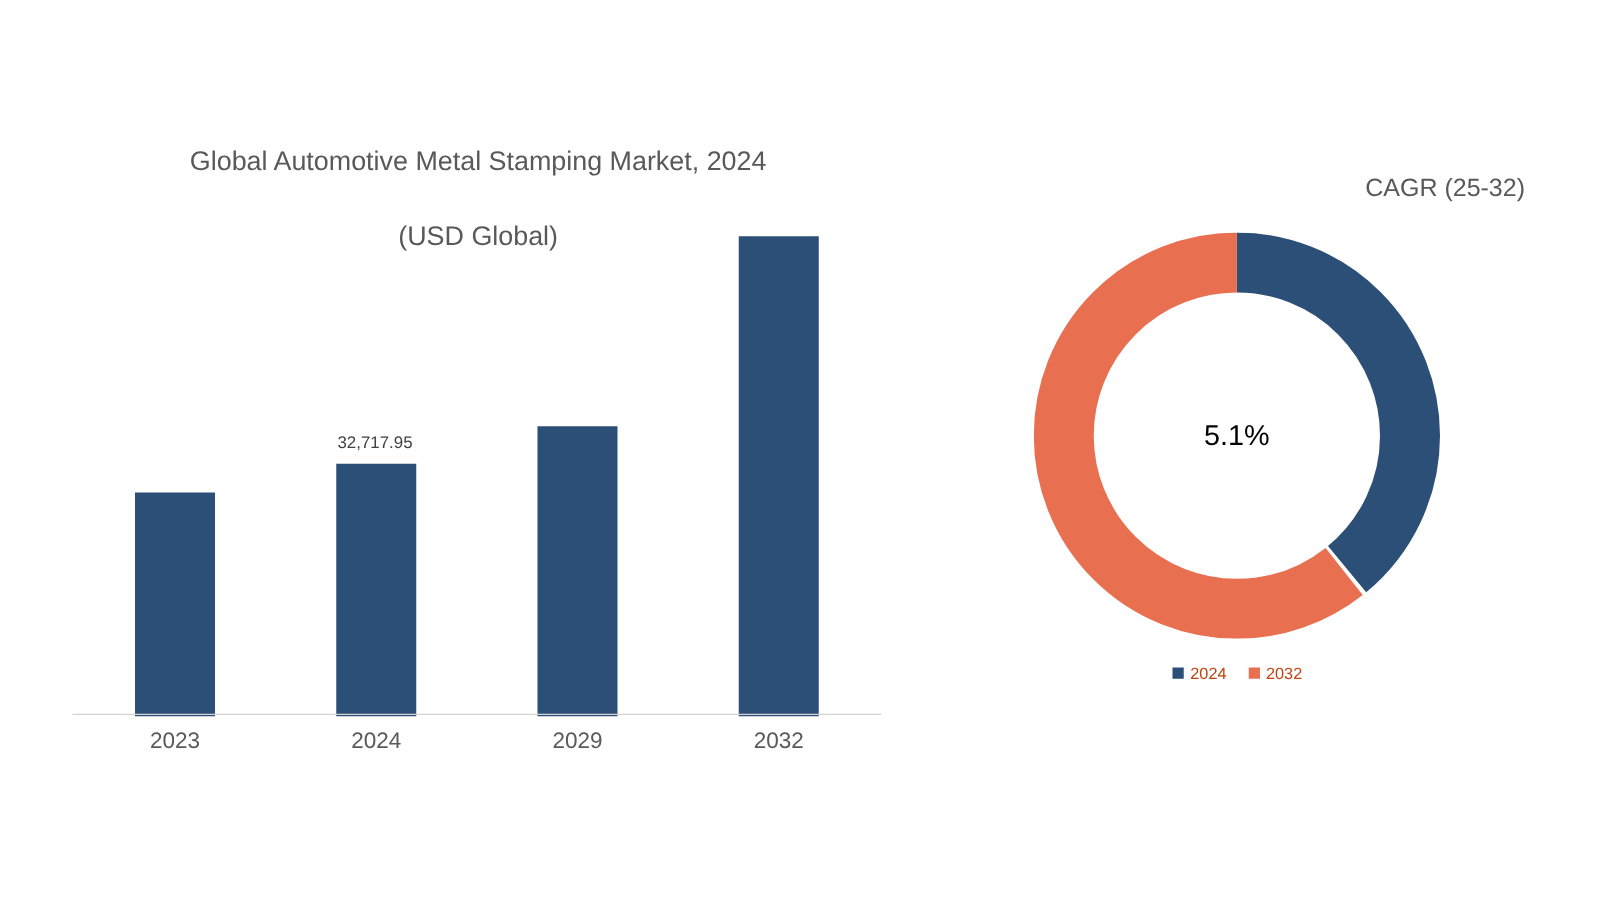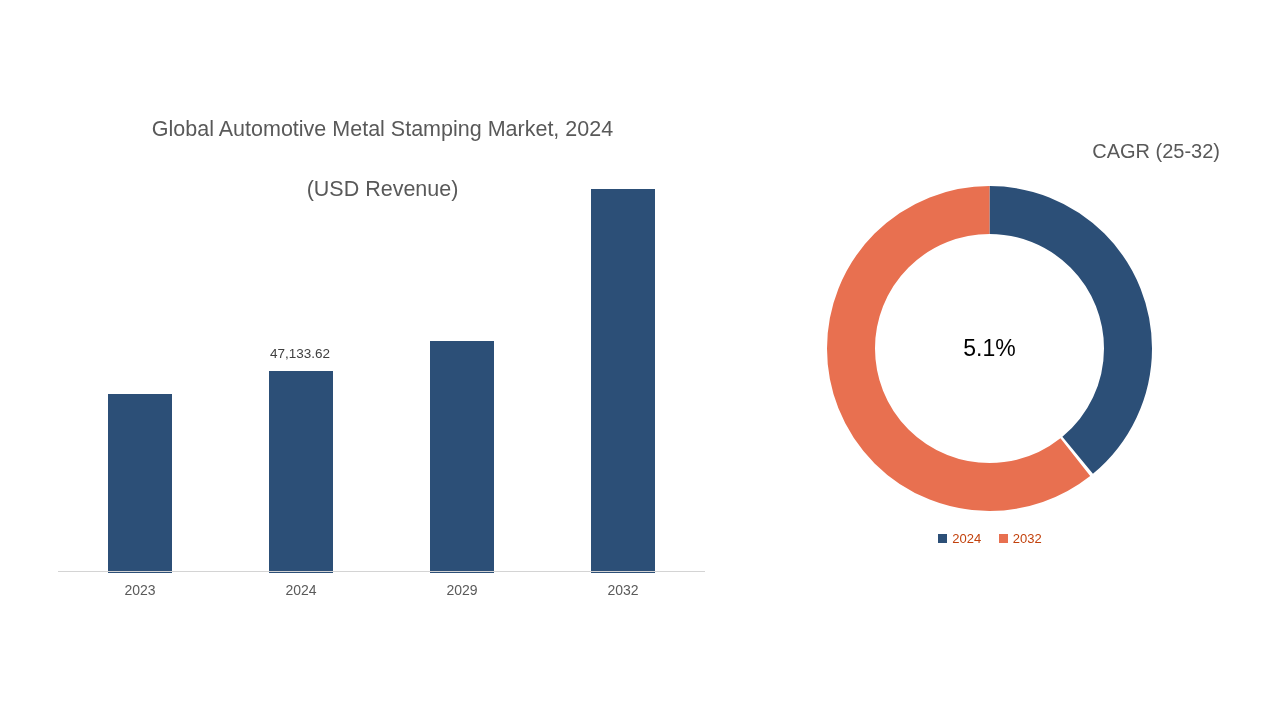--- a/index.html
+++ b/index.html
@@ -69,21 +69,21 @@
     color: #404040;
     text-align: center;
     width: 120px;
     white-space: nowrap;
   }
   .cat-label {
     position: absolute;
     top: 582px;
     width: 120px;
     text-align: center;
-    font-size: 14px;
+    font-size: 18px;
     color: #5a5a5a;
   }
   #bar-legend {
     position: absolute;
     left: 58px;
     top: 613px;
     width: 647px;
     text-align: center;
     font-size: 13px;
     color: #5a5a5a;
@@ -152,31 +152,31 @@
 </style>
 </head>
 <body>
 
 <div id="stage">
 
   <div id="bar-panel">
 
     <div id="bar-title">
       <span>Global Automotive Metal Stamping Market, 2024</span><br>
-      <span>(USD Revenue)</span>
+      <span>(USD Global)</span>
     </div>
 
     <div id="plot-area">
       <div class="bar" id="bar-0" style="left:50px; height:179px;"></div>
       <div class="bar" id="bar-1" style="left:211px; height:202px;"></div>
       <div class="bar" id="bar-2" style="left:372px; height:232px;"></div>
       <div class="bar" id="bar-3" style="left:533px; height:384px;"></div>
     </div>
 
-    <div class="bar-label" id="val-1" style="left:240px; top:346px;">47,133.62</div>
+    <div class="bar-label" id="val-1" style="left:240px; top:346px;">32,717.95</div>
 
     <div class="cat-label" style="left:80px;">2023</div>
     <div class="cat-label" style="left:241px;">2024</div>
     <div class="cat-label" style="left:402px;">2029</div>
     <div class="cat-label" style="left:563px;">2032</div>
 
     <div id="axis-line"></div>
 
   </div>
 

